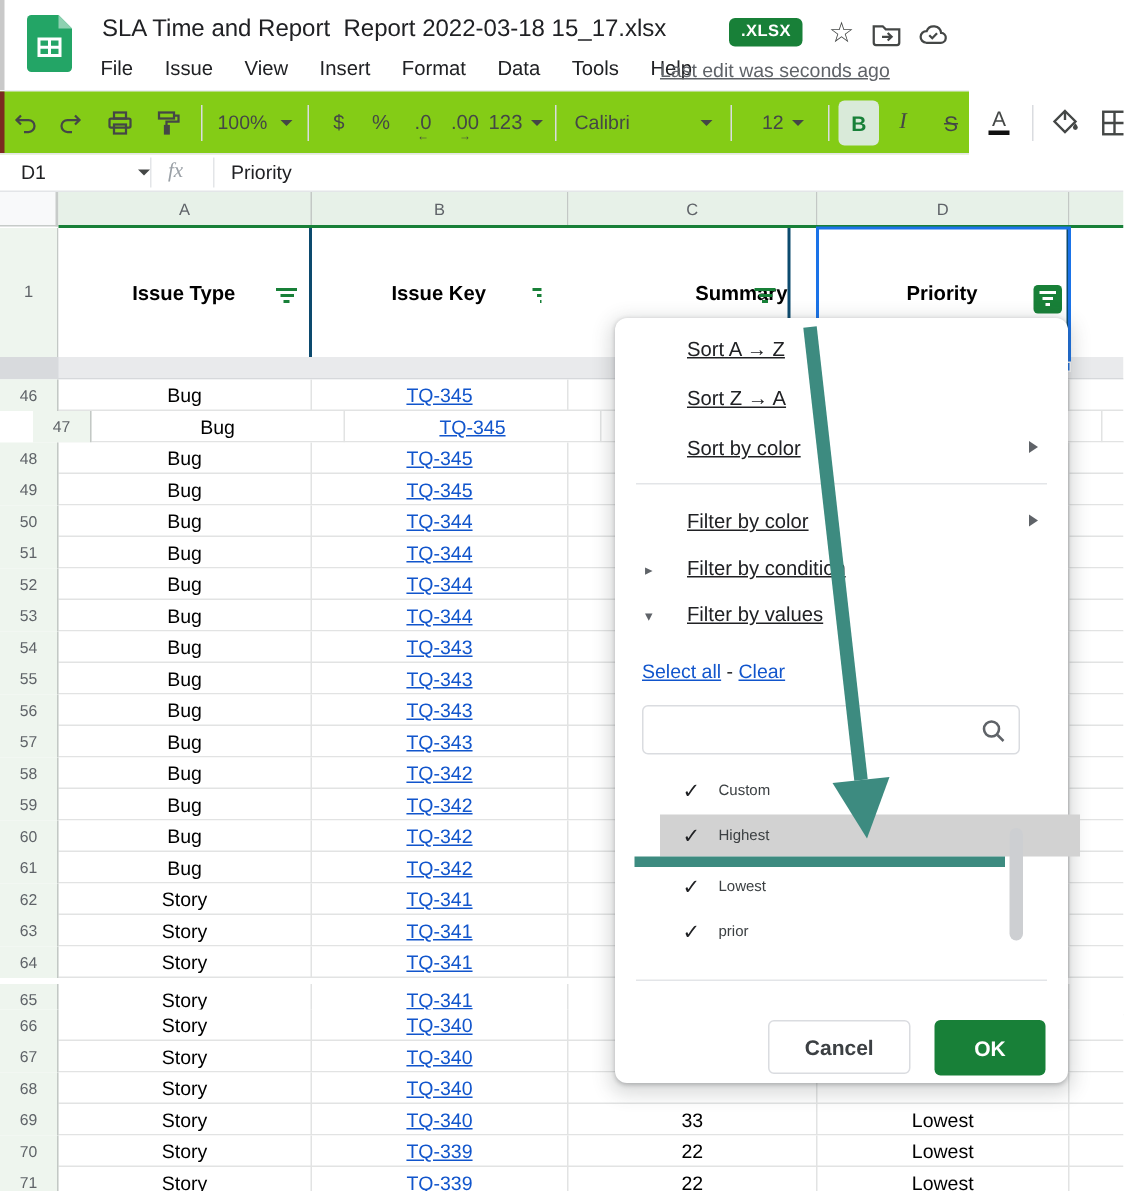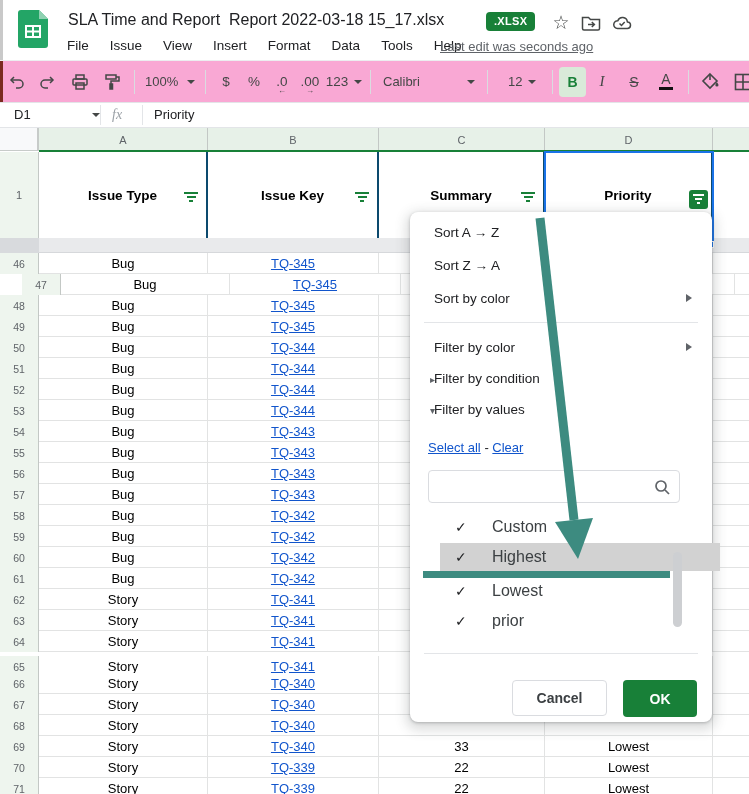--- a/index.html
+++ b/index.html
@@ -16,21 +16,21 @@
                 font-size:11px; font-weight:bold; padding:3px 8px 4px; border-radius:4px; letter-spacing:.3px; }
   .tb-ico { position:absolute; top:12px; width:22px; height:22px; color:#444746; }
   #star-icon { left:550px; font-size:19px; line-height:22px; text-align:center; }
   #folder-icon { left:580px; }
   #cloud-icon  { left:611px; }
   #menubar { position:absolute; left:67px; top:38px; display:flex; gap:21px; font-size:13.5px; color:#202124; }
   .menu-item { cursor:default; }
   #last-edit { position:absolute; left:440px; top:39px; font-size:13px; color:#5f6368; text-decoration:underline; }
 
   
-  #toolbar { position:absolute; left:0; top:60px; width:749px; height:43px; background:#f9a8d4;
+  #toolbar { position:absolute; left:0; top:60px; width:646px; height:43px; background:#84cc16;
              border-top:1px solid #eceef0; border-bottom:1px solid #e3e5e8;
              display:flex; align-items:center; color:#444746; }
   #edge-tb { position:absolute; left:0; top:0; width:3px; height:41px; background:#7b2a20; }
   .ti { width:32px; height:30px; display:flex; align-items:center; justify-content:center;
         border-radius:4px; font-size:14px; flex:0 0 auto; }
   .tdiv { width:1px; height:24px; background:#dadce0; margin:0 6px; flex:0 0 auto; }
   .caret { display:inline-block; width:0; height:0; border-left:4px solid transparent;
            border-right:4px solid transparent; border-top:4px solid #444746; margin-left:6px; }
   #zoom-ctl { width:58px; justify-content:space-between; padding:0 4px; font-size:13px; }
   .numfmt { font-size:13.5px; width:28px; position:relative; }
@@ -86,35 +86,35 @@
   .link { color:#1155cc; text-decoration:underline; cursor:pointer; }
   #sel-box { position:absolute; left:544px; top:23px; width:170px; height:95px;
              border:2px solid #1a73e8; pointer-events:none; }
   #sel-handle { position:absolute; left:707px; top:113px; width:7px; height:7px; background:#1a73e8;
                 border:1px solid #fff; }
 
   
   #filter-panel { position:absolute; left:410px; top:212px; width:302px; height:510px; background:#fff;
                   border-radius:8px; box-shadow:0 1px 3px rgba(60,64,67,.3), 0 4px 12px 4px rgba(60,64,67,.18);
                   font-size:13.5px; color:#202124; z-index:50; }
-  .fp-item { position:absolute; left:24px; cursor:default; }
+  .fp-item { position:absolute; left:48px; cursor:default;text-decoration:underline; }
   .fp-arrow { position:absolute; left:276px; width:0; height:0; border-top:4px solid transparent;
               border-bottom:4px solid transparent; border-left:6px solid #5f6368; }
   .fp-divider { position:absolute; left:14px; width:274px; height:1px; background:#e3e5e8; }
   .fp-tri { position:absolute; left:20px; color:#5f6368; font-size:10px; }
   #fp-links { position:absolute; left:18px; top:228px; font-size:13px; }
   #fp-links a { color:#1155cc; text-decoration:underline; cursor:pointer; }
   #fp-search { position:absolute; left:18px; top:258px; width:252px; height:33px; border:1px solid #dadce0;
                border-radius:4px; background:#fff; }
   #fp-search input { position:absolute; left:8px; top:5px; width:210px; height:22px; border:none; outline:none;
                      font-size:13px; font-family:"Liberation Sans", sans-serif; }
   #fp-search svg { position:absolute; right:8px; top:8px; }
   .fv-row { position:absolute; left:0; width:288px; height:28px; display:flex; align-items:center; }
   .fv-row .chk { width:16px; margin-left:45px; font-size:14px; color:#202124; }
-  .fv-row .lbl { margin-left:21px; font-size:16px; color:#3c4043; }
+  .fv-row .lbl { margin-left:8px; font-size:10px; color:#3c4043; }
   .fv-hl { background:#d2d2d2; width:280px; margin-left:30px; }
   .fv-hl .chk { margin-left:15px; }
   #fp-thumb { position:absolute; left:263px; top:340px; width:9px; height:75px; background:#cdcfd2; border-radius:5px; }
   #fp-cancel { position:absolute; left:102px; top:468px; width:95px; height:36px; background:#fff;
                border:1px solid #dadce0; border-radius:4px; font-size:14px; font-weight:bold; color:#3c4043;
                font-family:"Liberation Sans", sans-serif; cursor:pointer; }
   #fp-ok { position:absolute; left:213px; top:468px; width:74px; height:37px; background:#188038; border:none;
            border-radius:4px; font-size:14px; font-weight:bold; color:#fff;
            font-family:"Liberation Sans", sans-serif; cursor:pointer; }
 
@@ -280,21 +280,21 @@
           </span>
         </div>
         <div class="h-cell" style="left: 208px; width: 171px;">
           <span class="h-label">Issue Key</span>
           <span class="filt">
             <i></i>
             <i></i>
             <i></i>
           </span>
         </div>
-        <div class="h-cell" style="left: 379px; width: 166px;">
+        <div class="h-cell" style="left: 361px; width: 166px; justify-content: flex-end;">
           <span class="h-label">Summary</span>
           <span class="filt">
             <i></i>
             <i></i>
             <i></i>
           </span>
         </div>
         <div class="h-cell" style="left: 545px; width: 168px;">
           <span class="h-label">Priority</span>
           <span class="filt-active">

